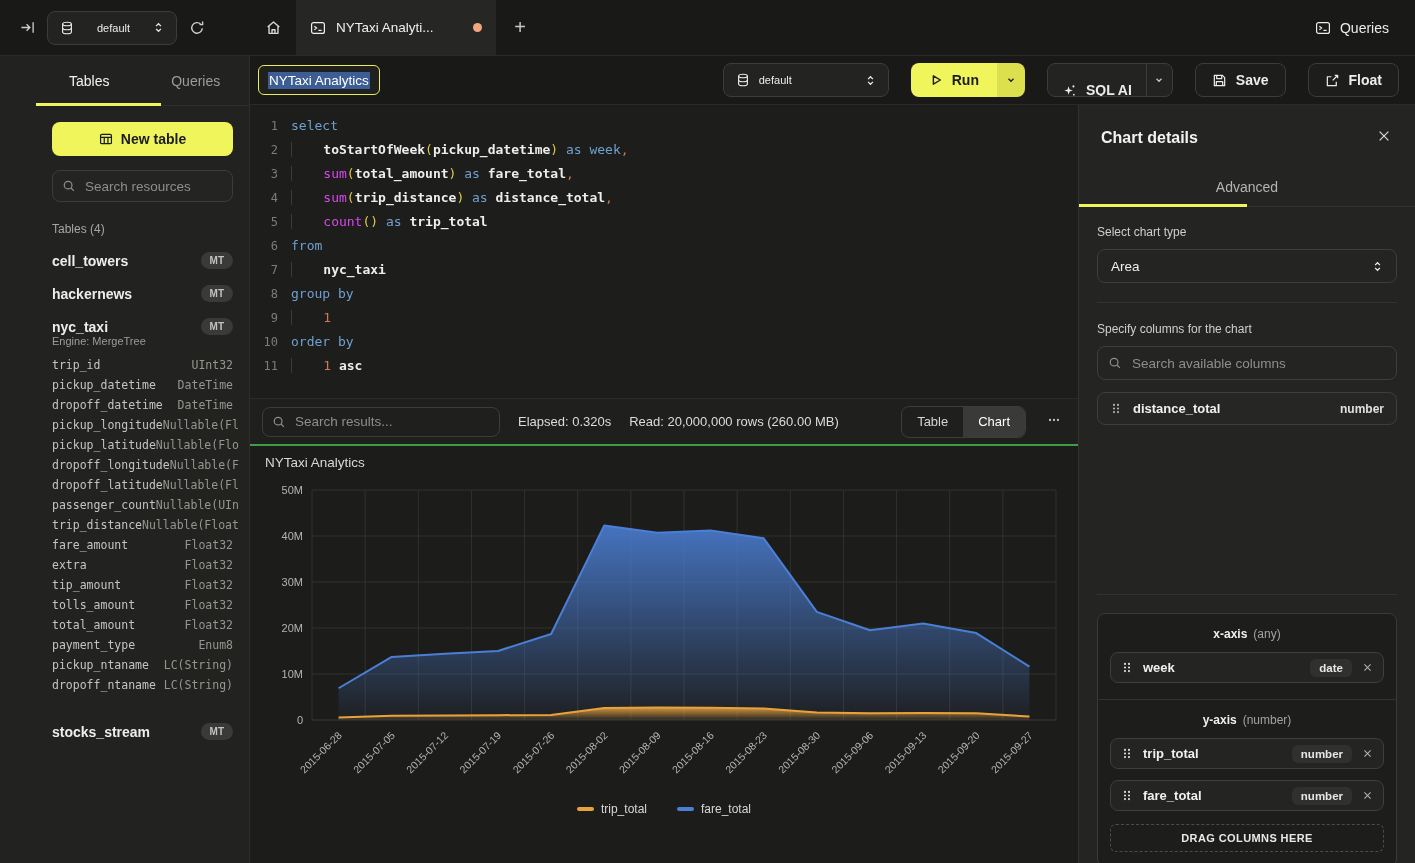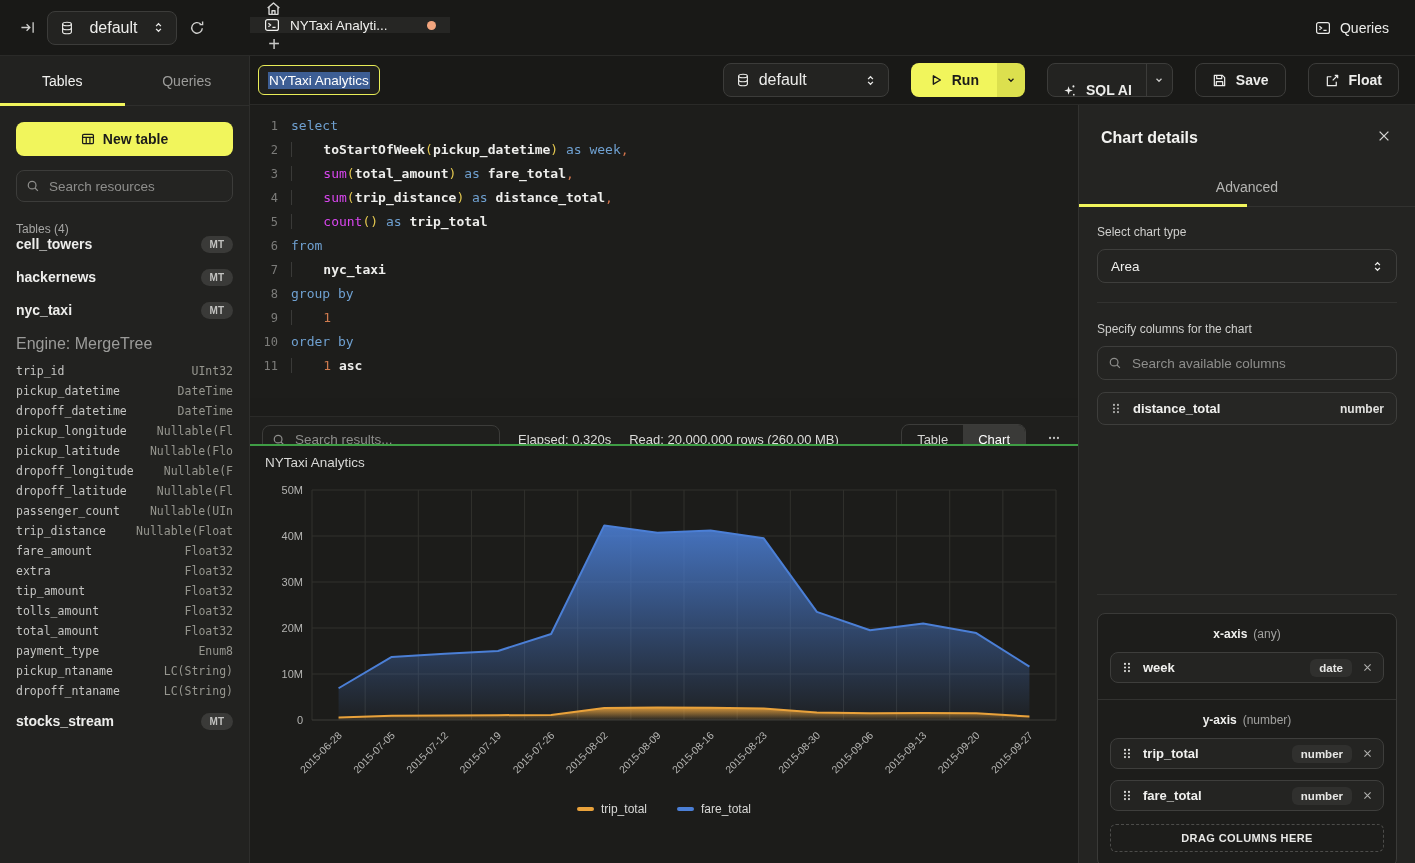--- a/index.html
+++ b/index.html
@@ -12,51 +12,51 @@
   .icon { display:inline-flex; align-items:center; justify-content:center; flex:none; }
   svg { display:block; }
 
   
   .topbar { position:absolute; left:0; top:0; width:1415px; height:56px;
     background:#191917; border-bottom:1px solid #2A2A28; display:flex; align-items:center; }
   .tb-left { width:250px; height:100%; display:flex; align-items:center; gap:12px; padding:0 14px 0 20px; }
   .ghost-btn { background:none; border:none; color:#CFCFCD; cursor:pointer; display:flex; align-items:center; }
   .select-box { display:flex; align-items:center; gap:9px; height:34px; padding:0 12px;
     background:#232321; border:1px solid #3C3C3A; border-radius:8px; color:#ECECEA; cursor:pointer; }
-  .select-box .lbl { font-size:16px; }
+  .select-box .lbl { font-size:11px; }
   .tb-db { width:130px; justify-content:space-between; }
-  .tabstrip { height:100%; display:flex; align-items:stretch;flex-direction:column; }
+  .tabstrip { height:100%; display:flex; align-items:stretch; }
   .home-btn { width:46px; display:flex; align-items:center; justify-content:center; color:#D8D8D6; background:none; border:none; cursor:pointer; }
   .qtab { width:200px; background:#262624; display:flex; align-items:center; gap:10px; padding:0 14px; cursor:pointer; border:none; color:#F0F0EE; }
   .qtab .ttl { font-size:13.5px; white-space:nowrap; overflow:hidden; flex:1; text-align:left; }
   .dirty-dot { width:9px; height:9px; border-radius:50%; background:#F2A57E; }
   .newtab-btn { width:48px; background:none; border:none; color:#C8C8C6; font-size:20px; cursor:pointer; }
   .tb-spacer { flex:1; }
   .queries-btn { display:flex; align-items:center; gap:9px; margin-right:26px; background:none; border:none; color:#ECECEA; font-size:14px; cursor:pointer; }
 
   
   .sidebar { position:absolute; left:0; top:56px; width:250px; height:807px;
-    background:#222220; border-right:1px solid #2E2E2C; }
+    background:#222220; border-right:1px solid #2E2E2C;padding-left:36px; }
   .sb-tabs { position:relative; height:50px; display:flex; border-bottom:1px solid #2E2E2C; }
   .sb-tab { flex:1; background:none; border:none; color:#9C9C9A; font-size:14px; cursor:pointer; }
   .sb-tab.active { color:#F2F2F0; }
   .sb-underline { position:absolute; left:0; bottom:-1px; width:125px; height:3px; background:#F1F55C; }
   .sb-content { padding:16px 16px 0 16px; height:calc(100% - 50px); overflow:hidden; }
   .newtable-btn { width:100%; height:34px; background:#F1F55C; color:#1B1B19; border:none; border-radius:8px;
     font-size:14px; font-weight:600; display:flex; align-items:center; justify-content:center; gap:8px; cursor:pointer; }
   .search-wrap { position:relative; margin-top:14px; }
   .search-wrap .icon { position:absolute; left:10px; top:50%; transform:translateY(-50%); color:#8E8E8C; }
   .search-input { width:100%; height:32px; background:#242422; border:1px solid #3C3C3A; border-radius:8px;
     color:#E4E4E2; font-size:13.5px; padding:0 10px 0 32px; outline:none; font-family:"Liberation Sans",sans-serif; }
   .search-input::placeholder { color:#8E8E8C; }
   .sec-label { margin-top:20px; font-size:12px; color:#A6A6A4; }
-  .tbl-row { height:33px; display:flex; align-items:flex-start; justify-content:space-between; cursor:pointer; }
+  .tbl-row { height:33px; display:flex; align-items:flex-end; justify-content:space-between; cursor:pointer; }
   .tbl-name { font-size:14px; font-weight:600; color:#EDEDEB; }
   .mt-badge { background:#3A3A38; color:#C2C2C0; font-size:10px; font-weight:600; padding:3px 9px; border-radius:9px; }
-  .engine-line { font-size:16px; color:#9C9C9A; margin:0 0 8px 0; }
+  .engine-line { font-size:11px; color:#9C9C9A; margin:0 0 8px 0; }
   .col-row { height:20px; display:flex; justify-content:space-between; align-items:center;
     font-family:"DejaVu Sans Mono", monospace; font-size:11.5px; cursor:default; }
   .col-name { color:#C4C4C2; }
   .col-type { color:#96968F; }
   .cols-gap { height:12px; }
 
   
   .main-toolbar { position:absolute; left:250px; top:56px; width:1165px; height:49px;
     background:#191917; border-bottom:1px solid #2A2A28; display:flex; align-items:center; padding:0 16px 0 8px; }
   .title-input { display:flex; align-items:center; height:30px; padding:0 9px; border:1.5px solid #E9ED57;
@@ -82,21 +82,21 @@
   .lc { white-space:pre; }
   .tk-kw  { color:#6FA0D0; }
   .tk-fn  { color:#d946ef; }
   .tk-par { color:#E3C74F; }
   .tk-id  { color:#EDEDEB; font-weight:bold; }
   .tk-pun { color:#D2744B; }
   .tk-num { color:#CE7A4E; }
   .tk-ind { border-left:1px solid #3A3A38; }
 
   
-  .results-bar { position:absolute; left:250px; top:416px; width:828px; height:46px; background:#1F1F1D;
+  .results-bar { position:absolute; left:250px; top:398px; width:828px; height:46px; background:#1F1F1D;
     border-top:1px solid #2A2A28; display:flex; align-items:center; gap:18px; padding:0 14px 0 12px; }
   .results-bar .search-wrap { margin-top:0; width:238px; }
   .results-bar .search-input { height:30px; background:#1F1F1D; }
   .stat-text { font-size:13px; color:#DCDCDA; white-space:nowrap; }
   .view-toggle { margin-left:auto; display:flex; height:32px; border:1px solid #3C3C3A; border-radius:8px; overflow:hidden; }
   .view-seg { padding:0 15px; display:flex; align-items:center; font-size:13px; background:none; border:none; color:#D4D4D2; cursor:pointer; }
   .view-seg.active { background:#3A3A38; color:#FFFFFF; }
   .more-btn { background:none; border:none; color:#C2C2C0; cursor:pointer; padding:2px; }
   .divider-green { position:absolute; left:250px; top:444px; width:828px; height:2px; background:#3F9D45; }
 

